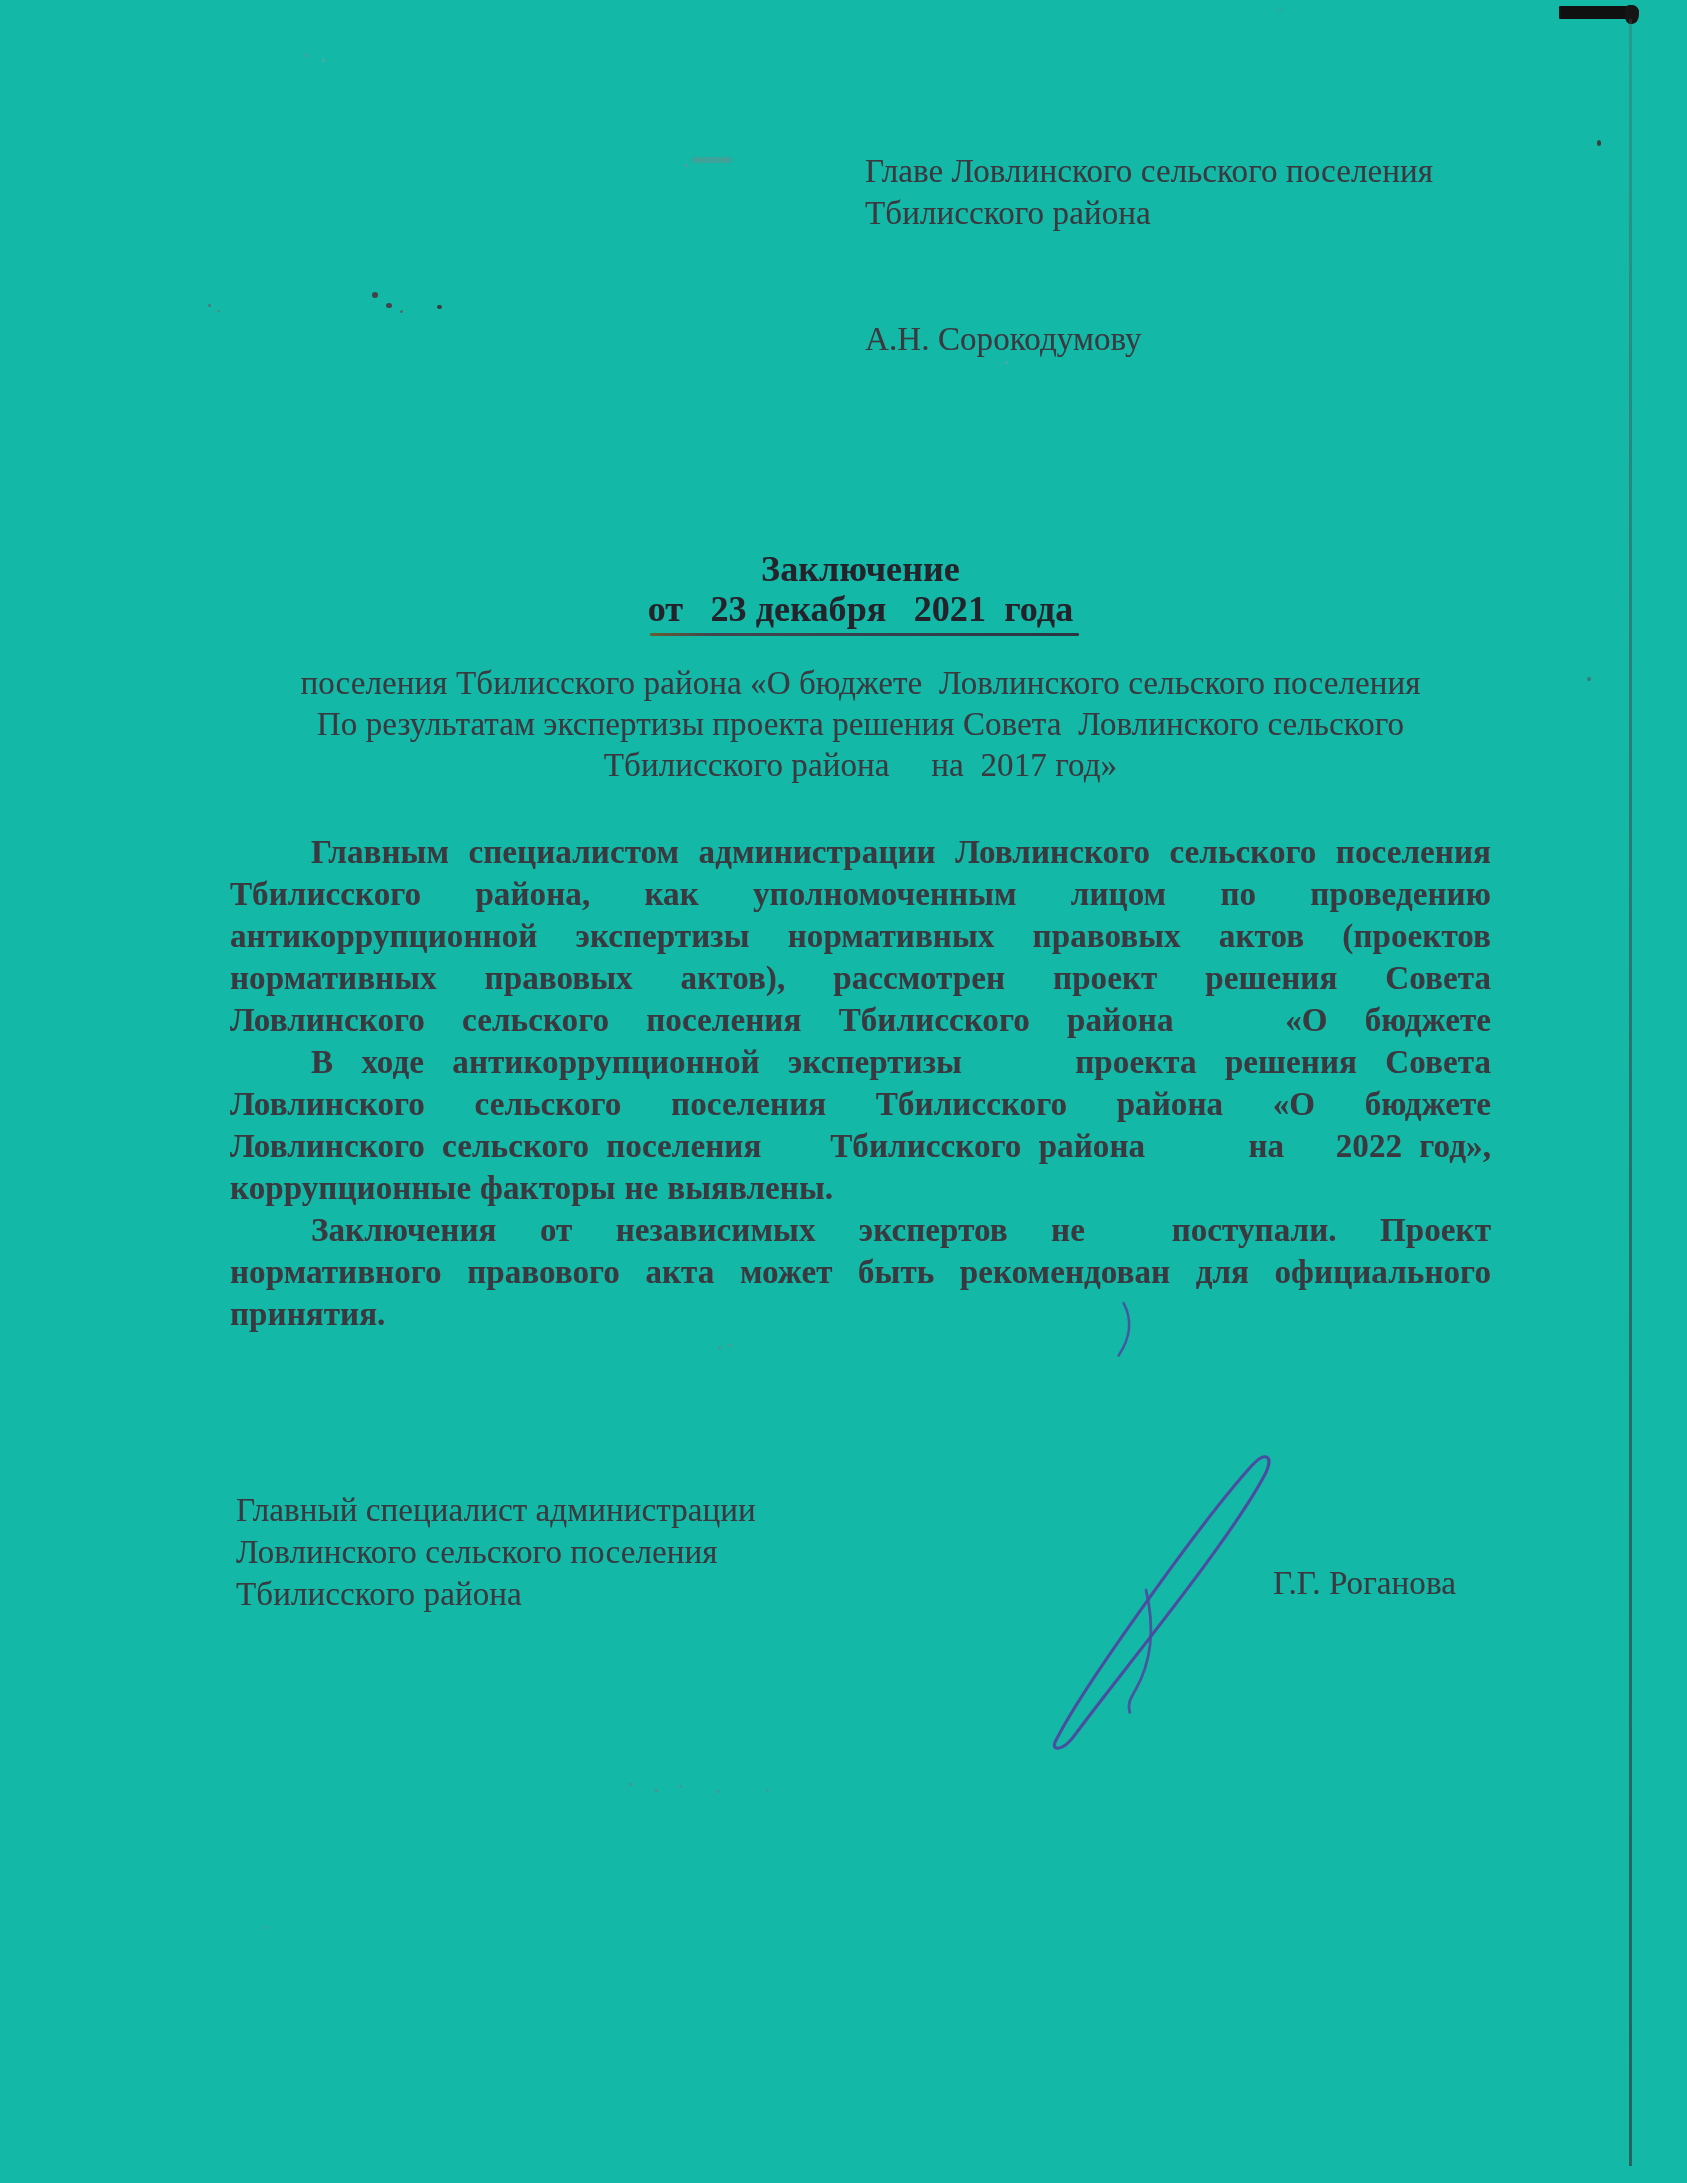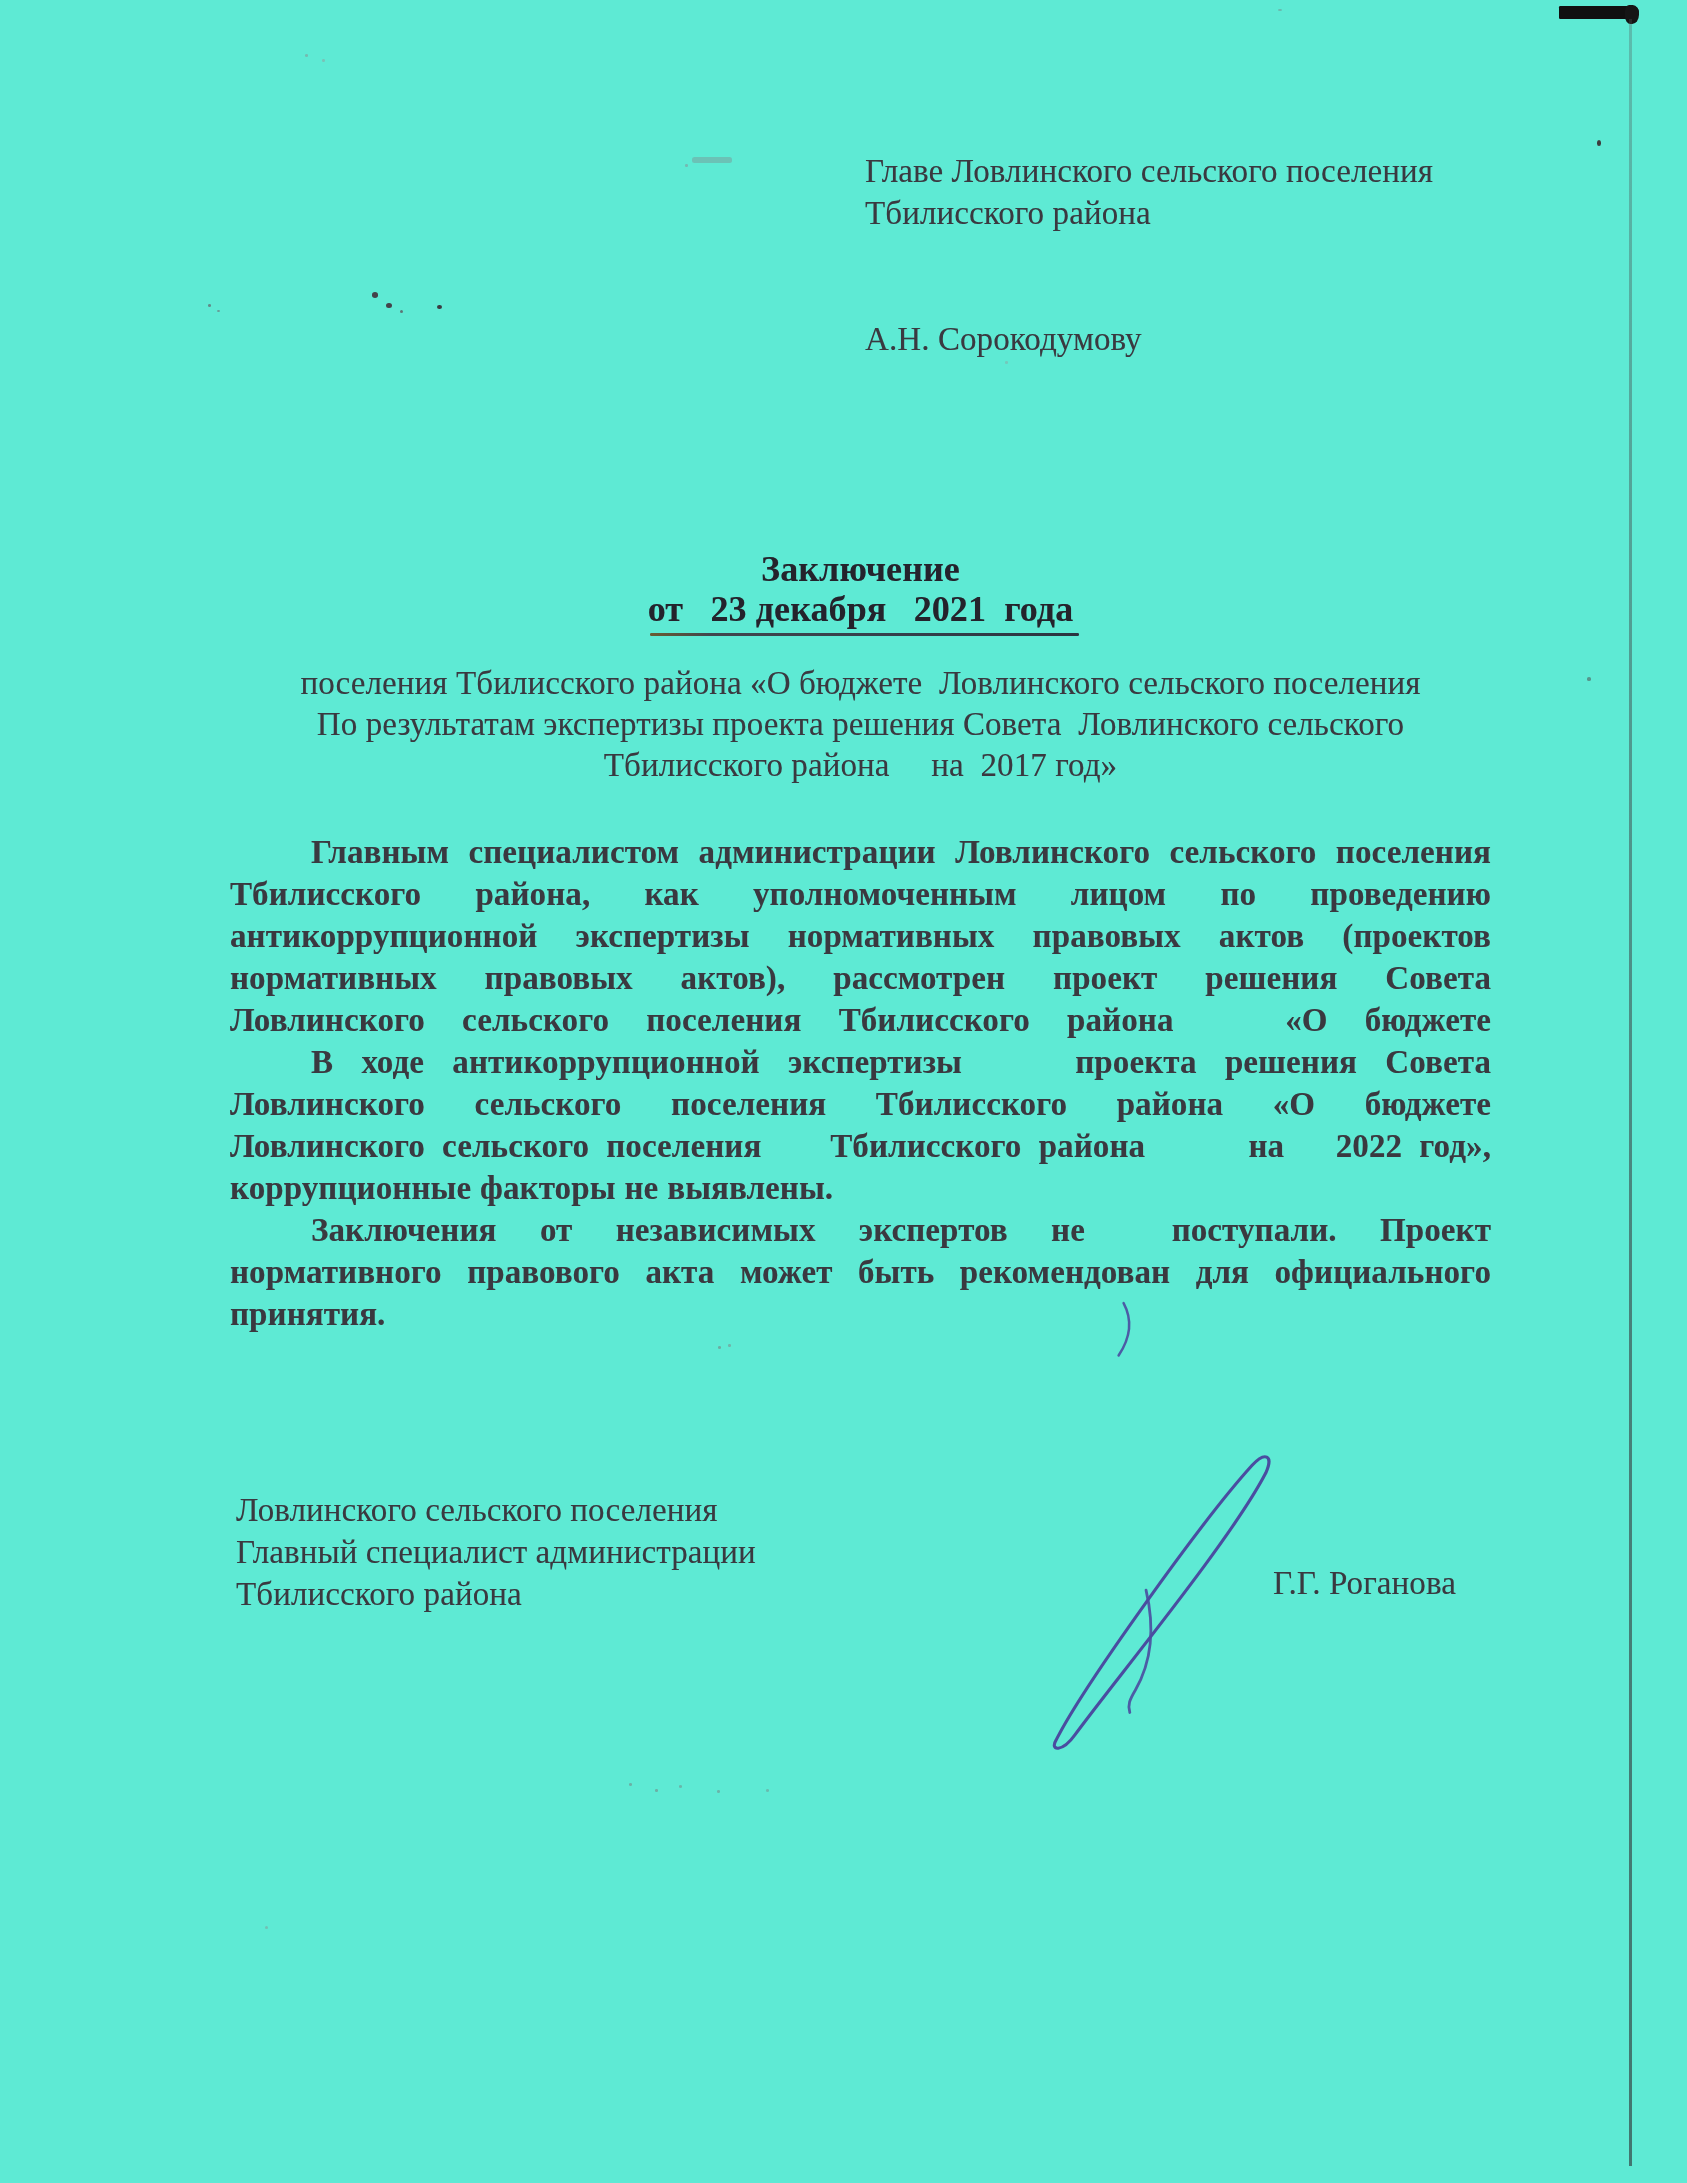--- a/index.html
+++ b/index.html
@@ -4,21 +4,21 @@
 <style>
   html, body { margin: 0; padding: 0; }
   body {
     width: 1688px; height: 2183px;
     background: #f4f4f2;
     font-family: "Liberation Serif", "DejaVu Serif", serif;
   }
   .page {
     position: relative;
     width: 1688px; height: 2183px;
-    background: #5eead4;
+    background: #14b8a6;
     overflow: hidden;
     color: #3a3940;
   }
   .txt {
     text-shadow: 0.2px 0.2px 0.4px rgba(55,55,62,0.30);
     letter-spacing: 0.1px;
   }
   
   .addressee {
     position: absolute; left: 865px; top: 150px; width: 718px;
@@ -134,22 +134,22 @@
       <div class="bl last">коррупционные факторы не выявлены.</div>
     </div>
     <div>
       <div class="bl ind">Заключения от независимых экспертов не  поступали. Проект</div>
       <div class="bl">нормативного правового акта может быть рекомендован для официального</div>
       <div class="bl last">принятия.</div>
     </div>
   </div>
 
   <div class="sig-block txt">
+    <div class="line">Главный специалист администрации</div>
     <div class="line">Ловлинского сельского поселения</div>
-    <div class="line">Главный специалист администрации</div>
     <div class="line">Тбилисского района</div>
   </div>
   <div class="signer-name txt">Г.Г. Роганова</div>
 
   <svg class="ink-layer" viewBox="0 0 2704 3498" xmlns="http://www.w3.org/2000/svg">
     <g stroke="#4a4da0" fill="none" stroke-linecap="round">
       <path d="M 1692 2788 C 1734 2704, 1926 2436, 2006 2348 C 2026 2326, 2041 2331, 2028 2360 C 1972 2468, 1788 2690, 1722 2780 C 1702 2808, 1681 2806, 1692 2788" stroke-width="5"></path>
       <path d="M 1836 2548 C 1851 2612, 1843 2666, 1819 2708 C 1810 2723, 1806 2732, 1810 2744" stroke-width="4.5" opacity="0.9"></path>
     </g>
     <path d="M 1800 2088 C 1814 2114, 1812 2142, 1792 2172" stroke="#4a4da0" fill="none" stroke-width="4" stroke-linecap="round" opacity="0.9"></path>

